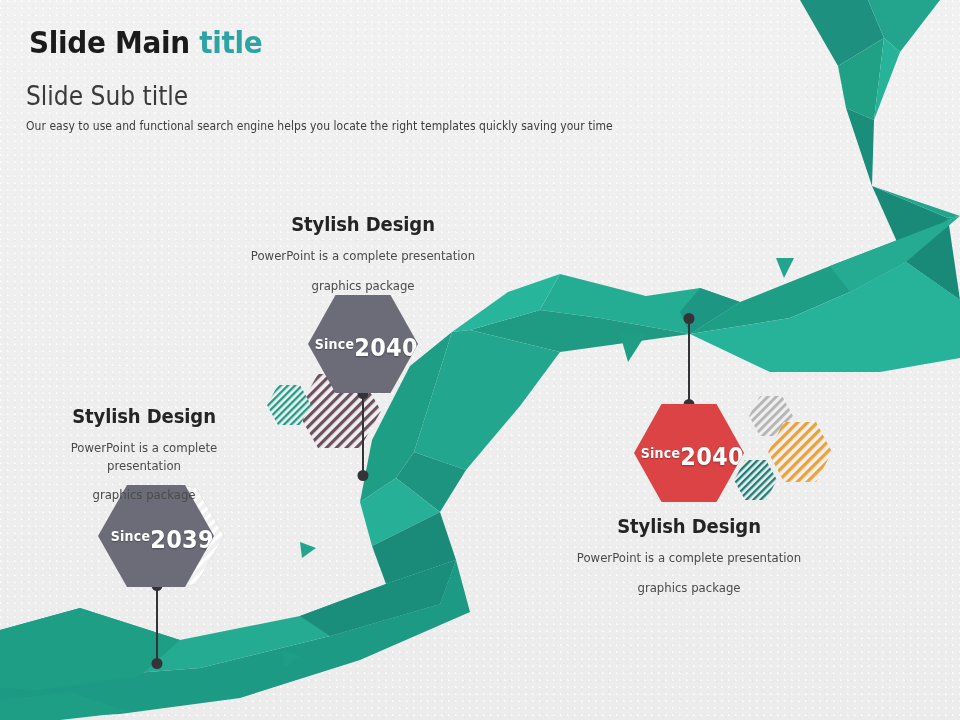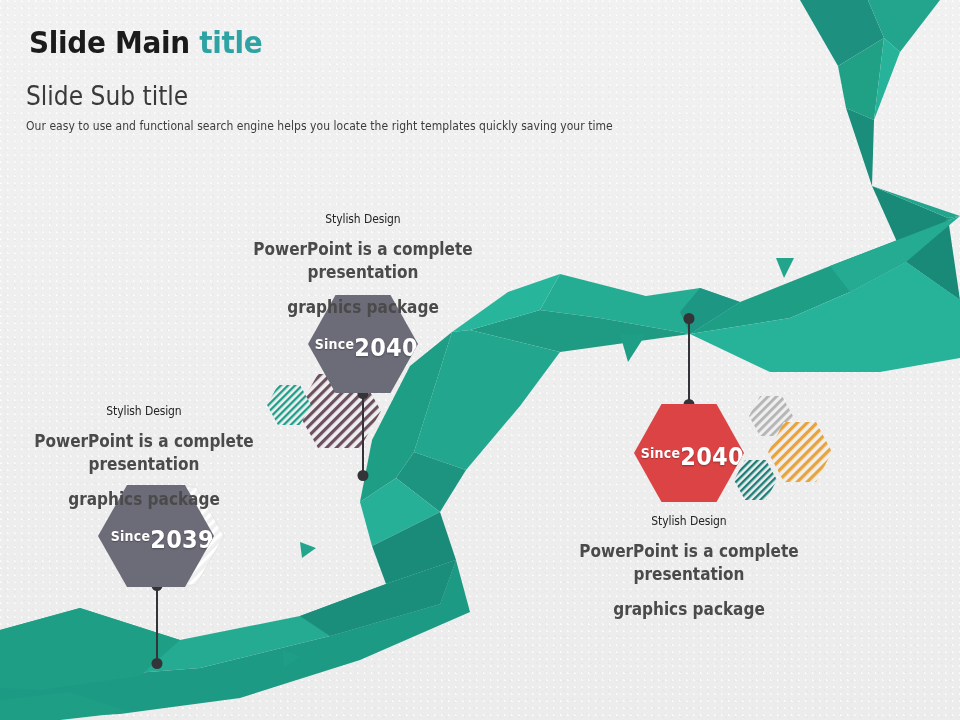--- a/index.html
+++ b/index.html
@@ -66,30 +66,30 @@
     white-space: nowrap;
   }
 
   
   .caption {
     position: absolute;
     text-align: center;
     z-index: 6;
   }
   .caption .cap-title {
-    font-size: 12px;
-    font-weight: 400;
+    font-size: 20px;
+    font-weight: 700;
     color: #242424;
     letter-spacing: -0.1px;
     margin: 0 0 7px 0;
     line-height: 1.1;
   }
   .caption .cap-body {
-    font-size: 17px;
-    font-weight: 700;
+    font-size: 13px;
+    font-weight: 400;
     color: #4a4a4a;
     line-height: 1.35;
     margin: 12px;
   }
 
   
   .hex {
     position: absolute;
     z-index: 5;
     display: flex;

